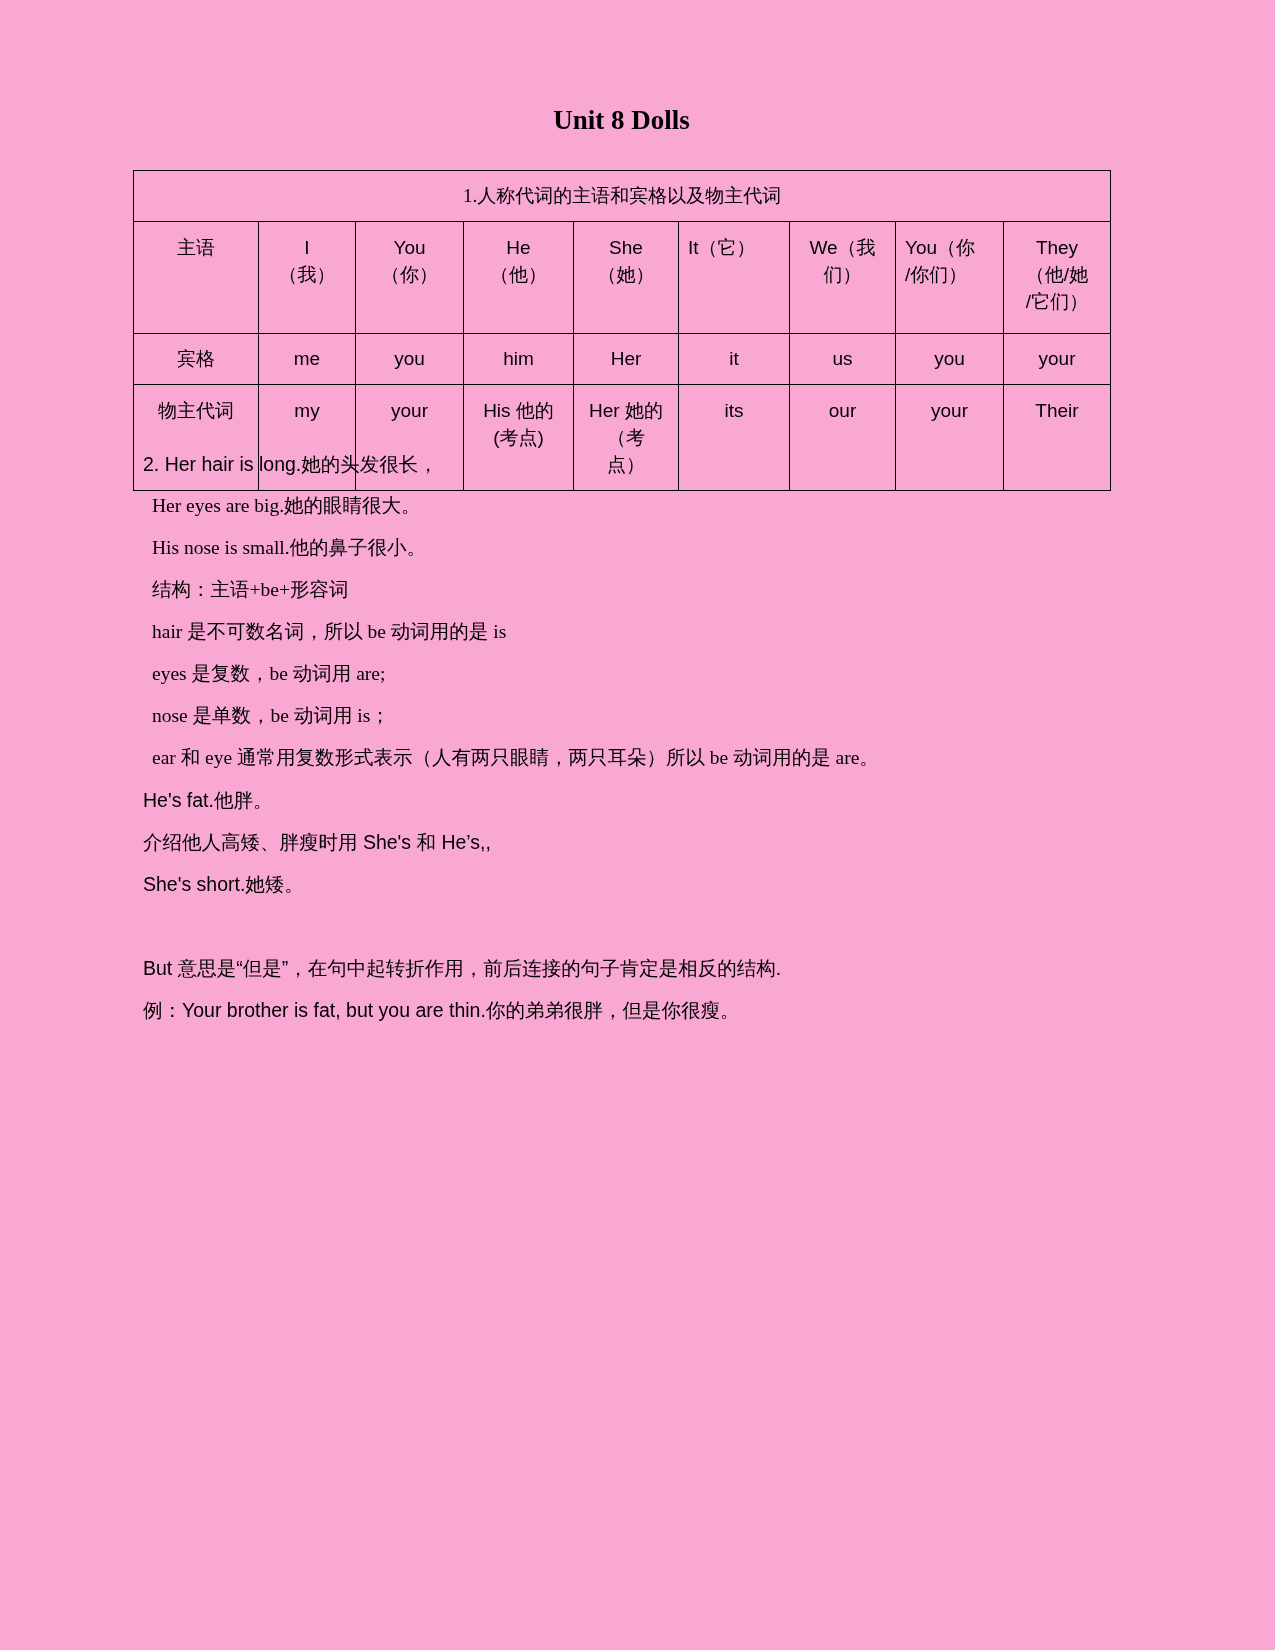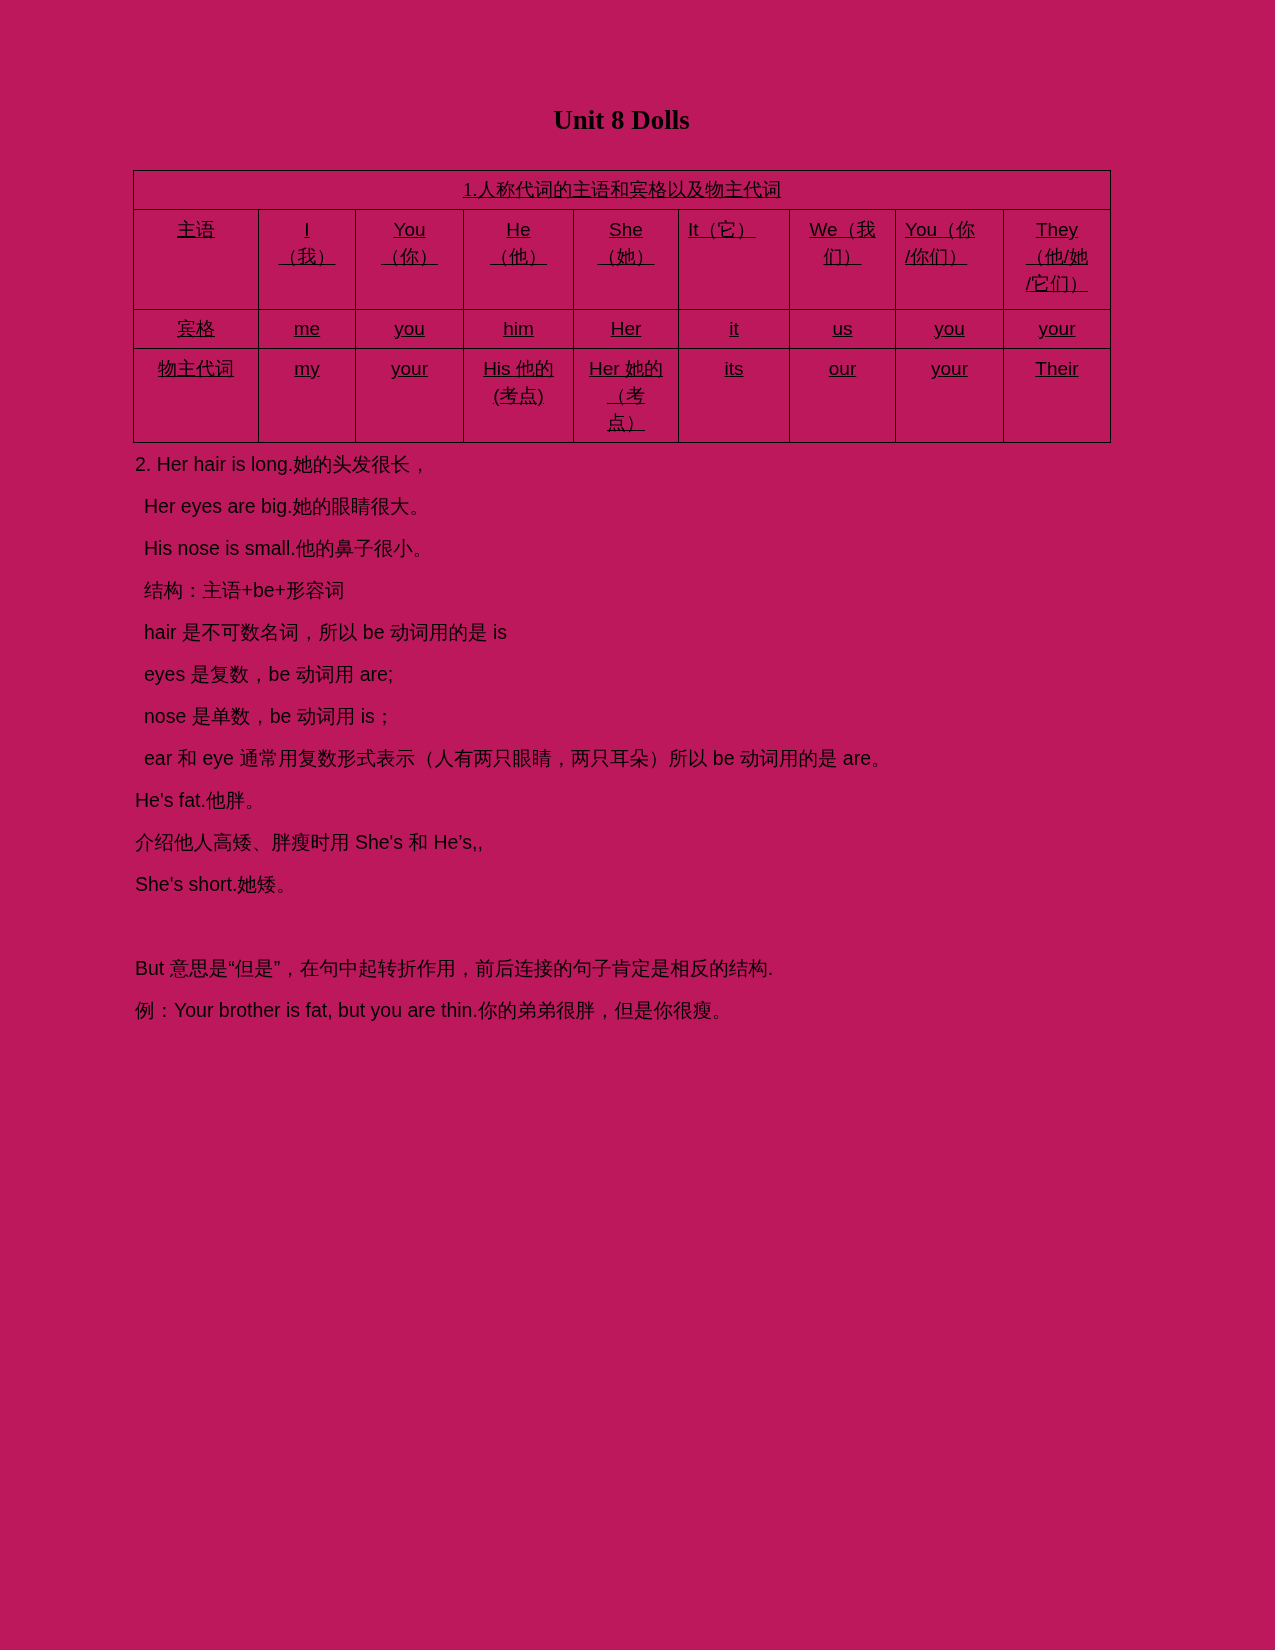--- a/index.html
+++ b/index.html
@@ -1,20 +1,20 @@
 <!DOCTYPE html>
 <html><head>
 <meta charset="utf-8">
 <style>
   html, body { margin: 0; padding: 0; background: #ffffff; }
   .page {
     position: relative;
     width: 1275px;
     height: 1650px;
-    background: #be185d;
+    background: #f9a8d4;
     color: #000000;
     font-family: "Liberation Sans", sans-serif;
     overflow: hidden;
   }
   .doc-title {
     position: absolute;
     top: 104px;
     left: 133px;
     width: 977px;
     margin: 0;
@@ -27,54 +27,53 @@
   table.pron-table {
     position: absolute;
     left: 133px;
     top: 170px;
     width: 977px;
     border-collapse: collapse;
     table-layout: fixed;
   }
   .pron-table td {
     border: 1px solid #000000;
-    padding: 6px 4px;
+    padding: 12px 4px;
     text-align: center;
     font-size: 19px;
     line-height: 27px;
     white-space: pre-line;
     overflow: hidden;
-    text-decoration: underline;
   }
   col.c0{width:125px} col.c1{width:97px} col.c2{width:108px}
   col.c3{width:110px} col.c4{width:105px} col.c5{width:111px}
   col.c6{width:106px} col.c7{width:108px} col.c8{width:107px}
   tr.row-caption td {
     height: 26px;
     font-family: "Liberation Serif", "DejaVu Serif", serif;
     vertical-align: middle;
     line-height: 24px;
   }
   tr.row-subject td { height: 87px; vertical-align: top; }
   tr.row-object td { height: 26px; vertical-align: middle; line-height: 24px; margin-top: 20px; }
   tr.row-possessive td { height: 81px; vertical-align: top; }
   .pron-table td.label-cell {
     font-family: "Liberation Serif", "DejaVu Serif", serif;
   }
   .pron-table td.align-left { text-align: left; padding-left: 9px; }
   .body-text {
     position: absolute;
-    left: 135px;
+    left: 143px;
     top: 443px;
     width: 995px;
     font-size: 19.5px;
     line-height: 42px;
   }
   .body-text p { margin: 0; white-space: nowrap; }
-  .body-text p.indent { padding-left: 9px; }
+  .body-text p.indent { padding-left: 9px; font-family: Liberation Serif, serif; }
 </style>
 </head>
 <body>
 
 <div class="page">
 
   <h1 class="doc-title">Unit 8 Dolls</h1>
 
   <table class="pron-table">
     <colgroup>

